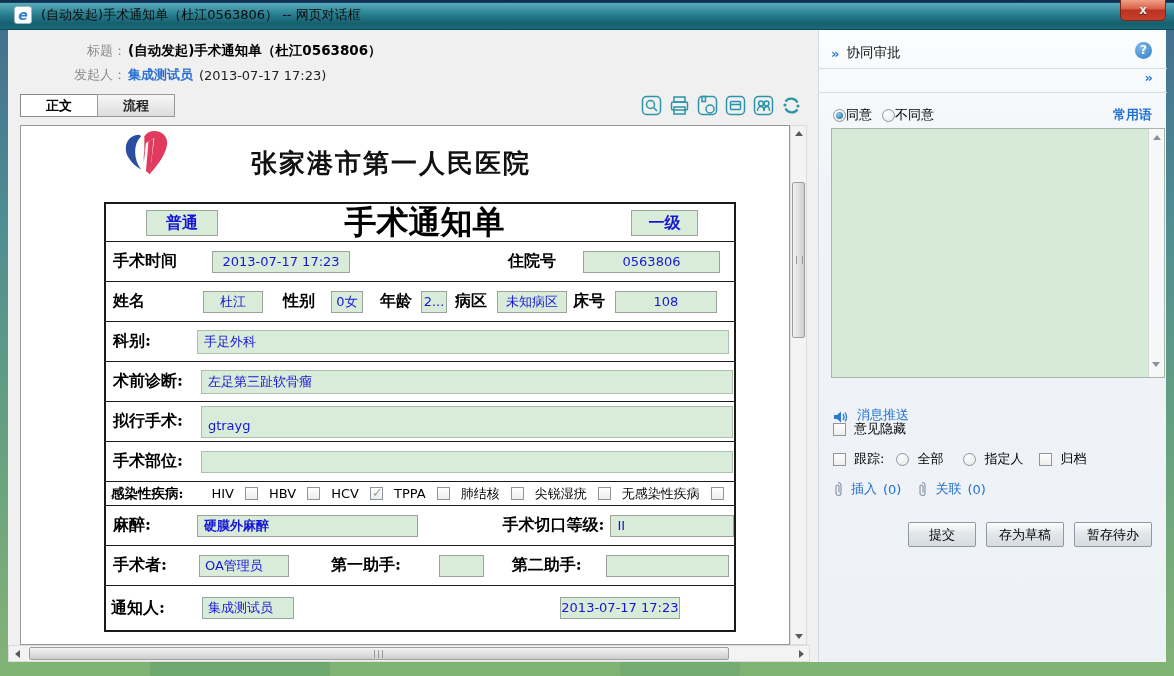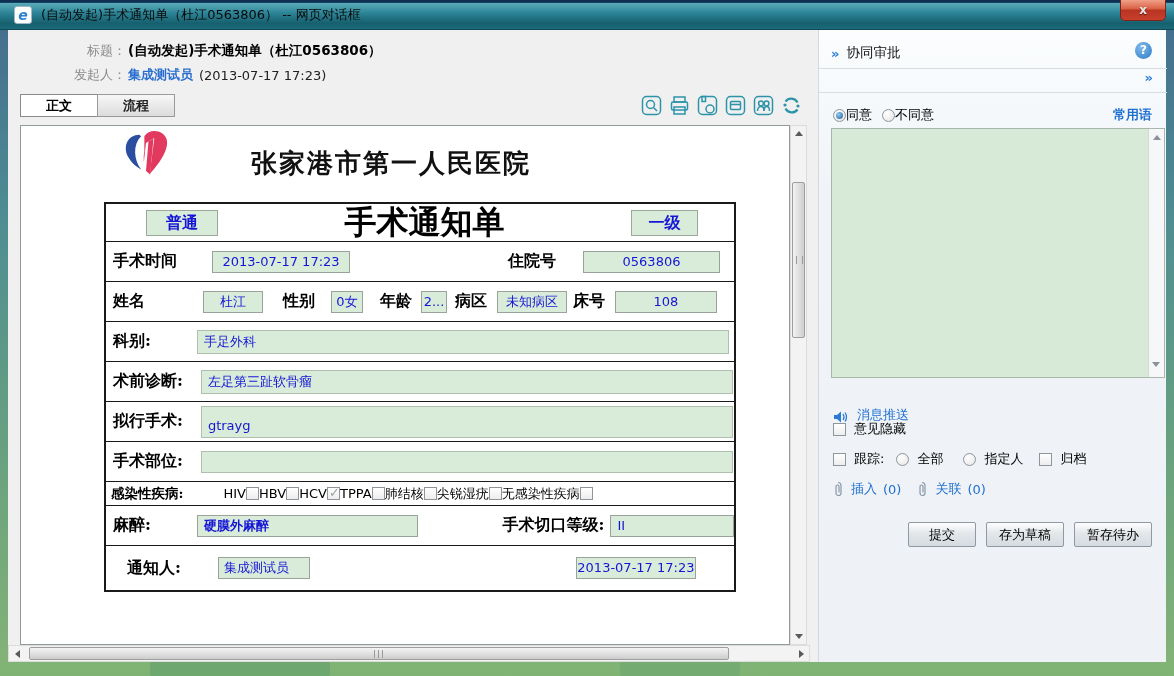--- a/index.html
+++ b/index.html
@@ -73,21 +73,21 @@
   .grip-v::after { content:""; position:absolute; left:3px; top:0; width:1px; height:8px; background:#9a9a9a; }
 
   
   .page { position:relative; width:768px; height:518px; }
   .hosp-head { position:absolute; left:0; top:20px; width:740px; display:flex; align-items:center; }
   .logo { position:absolute; left:100px; top:2px; }
   .hosp-name { width:100%; text-align:center; font-family:"DejaVu Serif","Liberation Serif",serif;
     font-weight:bold; font-size:26px; color:#111; letter-spacing:2px; }
   .ftable { position:absolute; left:83px; top:76px; width:632px; border:2px solid #1a1a1a; background:#fff; }
   .frow { display:flex; align-items:center; border-bottom:1px solid #1a1a1a; position:relative; }
-  .frow:last-child { border-bottom:none;padding-left:16px; }
+  .frow:last-child { border-bottom:none; }
   .flabel { font-family:"DejaVu Serif","Liberation Serif",serif; font-weight:bold; font-size:16px; color:#000; white-space:nowrap; }
   .vbox { background:#d9ecd9; border:1px solid #9aa39a; color:#1515d6; font-size:13px;
     height:22px; line-height:20px; overflow:hidden; white-space:nowrap; }
   .vbox.center { text-align:center; }
   .vbox.wide { border-color:#aebfae; }
   .badge { background:#d9ecd9; border:1px solid #9aa89a; color:#1515d6; font-weight:bold;
     font-family:"DejaVu Serif","Liberation Serif",serif; font-size:16px; width:72px; height:26px;
     line-height:24px; text-align:center; }
   .form-title { font-family:"DejaVu Serif","Liberation Serif",serif; font-weight:bold; font-size:32px; color:#000; }
   .cb { width:13px; height:13px; border:1px solid #8e959c; background:linear-gradient(180deg,#fff,#ededed);
@@ -265,21 +265,21 @@
             <span class="vbox wide" style="margin-left:18px;width:532px;height:32px;line-height:38px;padding-left:6px;">gtrayg</span>
           </div>
 
           <div class="frow" style="height:40px;">
             <span class="flabel" style="margin-left:7px;">手术部位:</span>
             <span class="vbox wide" style="margin-left:18px;width:532px;padding-left:6px;"></span>
           </div>
 
           <div class="frow" style="height:24px;">
             <span class="flabel" style="margin-left:5px;font-size:13.5px;">感染性疾病:</span>
-            <div style="flex:1;display:flex;align-items:center;margin-left:40px;margin-right:10px;">
+            <div style="flex:1;display:flex;align-items:center;justify-content:space-between;margin-left:28px;margin-right:10px;">
               <span class="inf-label">HIV</span>
               <span class="cb"></span>
               <span class="inf-label">HBV</span>
               <span class="cb"></span>
               <span class="inf-label">HCV</span>
               <span class="cb checked"></span>
               <span class="inf-label">TPPA</span>
               <span class="cb"></span>
               <span class="inf-label">肺结核</span>
               <span class="cb"></span>
@@ -290,20 +290,28 @@
             </div>
           </div>
 
           <div class="frow" style="height:40px;">
             <span class="flabel" style="margin-left:7px;">麻醉:</span>
             <span class="vbox" style="margin-left:46px;width:225px;padding-left:6px;font-family:'DejaVu Serif',serif;font-weight:bold;">硬膜外麻醉</span>
             <span class="flabel" style="margin-left:85px;">手术切口等级:</span>
             <span class="vbox" style="margin-left:6px;width:126px;padding-left:6px;">II</span>
           </div>
 
+          <div class="frow" style="height:40px;">
+            <span class="flabel" style="margin-left:7px;">手术者:</span>
+            <span class="vbox" style="margin-left:32px;width:90px;padding-left:5px;">OA管理员</span>
+            <span class="flabel" style="margin-left:42px;">第一助手:</span>
+            <span class="vbox" style="margin-left:38px;width:45px;"></span>
+            <span class="flabel" style="margin-left:28px;">第二助手:</span>
+            <span class="vbox" style="margin-left:24px;width:123px;"></span>
+          </div>
 
           <div class="frow" style="height:44px;">
             <span class="flabel" style="margin-left:5px;">通知人:</span>
             <span class="vbox" style="margin-left:37px;width:92px;padding-left:5px;">集成测试员</span>
             <span class="vbox center" style="margin-left:266px;width:120px;">2013-07-17 17:23</span>
           </div>
 
         </div>
       </div>
     </div>

